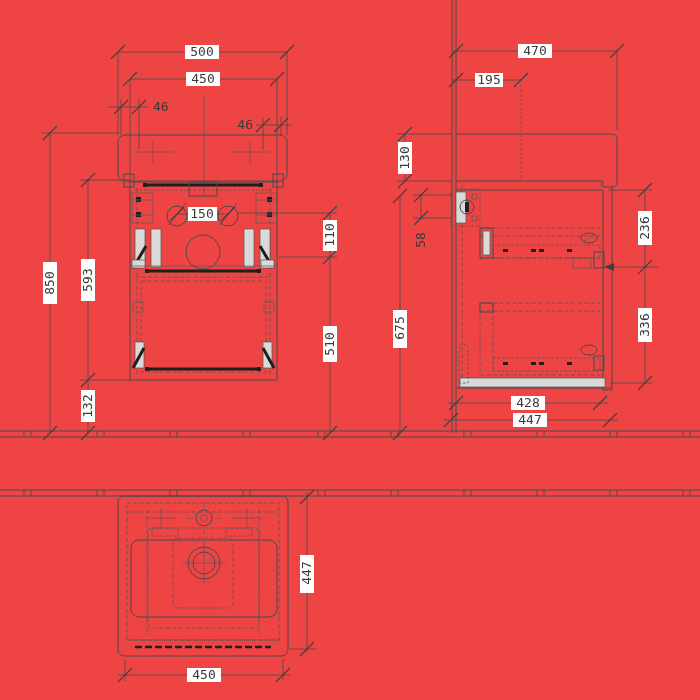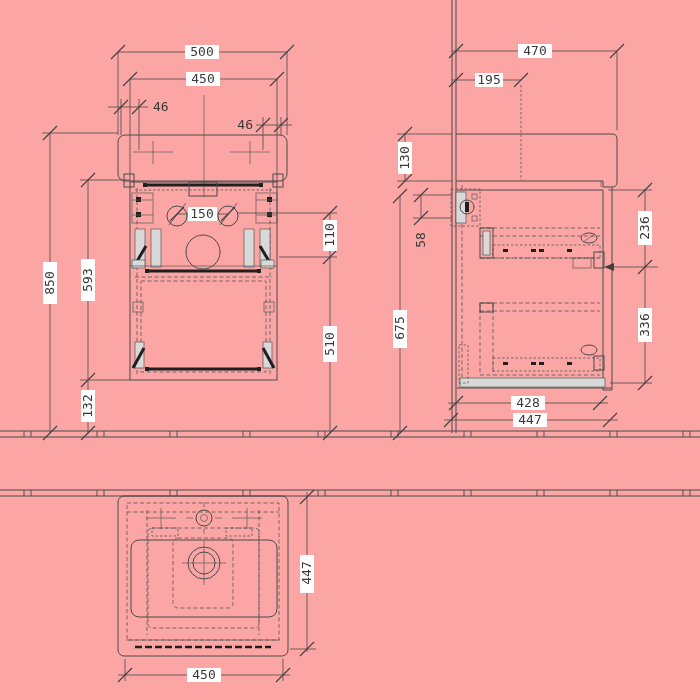--- a/index.html
+++ b/index.html
@@ -1,16 +1,16 @@
 <!DOCTYPE html>
 <html><head>
 <meta charset="utf-8">
 <style>
   html,body{margin:0;padding:0;background:#fff;}
-  .canvas{position:relative;width:700px;height:700px;background:#fca5a5;overflow:hidden;}
+  .canvas{position:relative;width:700px;height:700px;background:#ef4444;overflow:hidden;}
   svg{position:absolute;left:0;top:0;}
   .ln{stroke:#4a4a4a;stroke-width:1;fill:none;}
   .thin{stroke:#5a5a5a;stroke-width:.7;fill:none;}
   .dsh{stroke:#555;stroke-width:.8;fill:none;stroke-dasharray:4 2.5;}
   .dshf{stroke:#555;stroke-width:.8;fill:none;stroke-dasharray:2.5 2;}
   .thk{stroke:#1f1f1f;stroke-width:3;fill:none;}
   .thk2{stroke:#1f1f1f;stroke-width:2.4;fill:none;stroke-dasharray:7 3;}
   .dim{stroke:#4a4a4a;stroke-width:.8;fill:none;}
   .hat{fill:#d9d9d9;stroke:#555;stroke-width:.7;}
   .dot{fill:#1f1f1f;stroke:none;}

